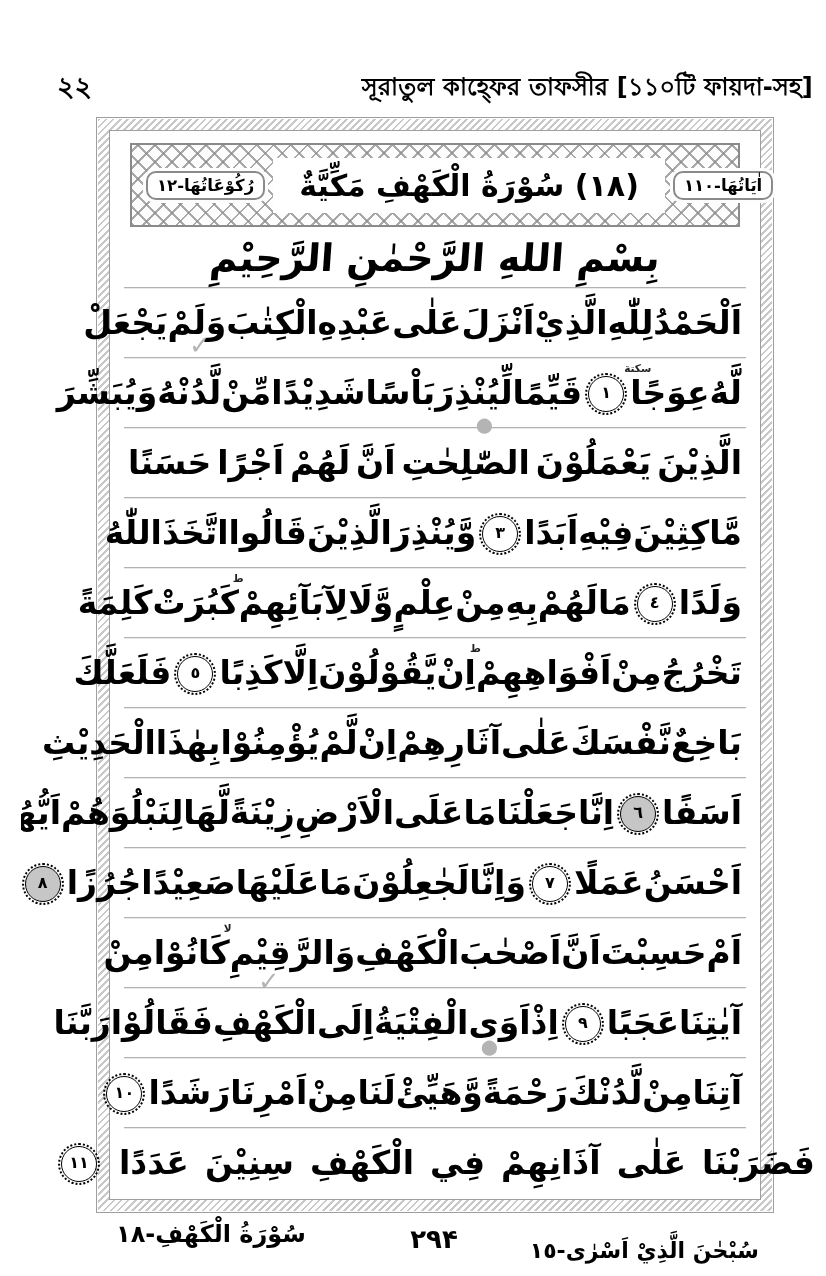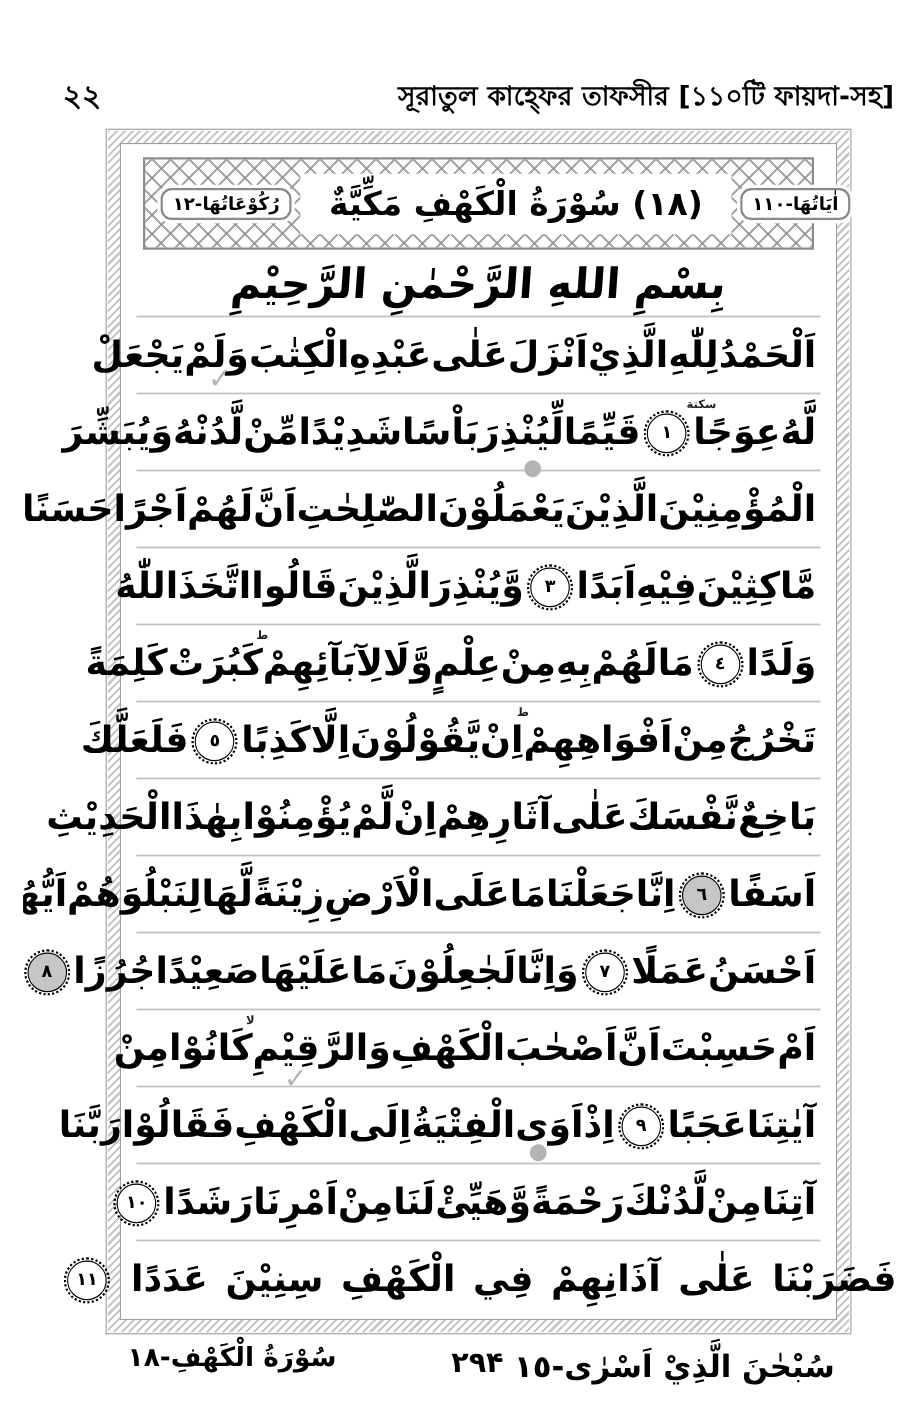--- a/index.html
+++ b/index.html
@@ -56,21 +56,21 @@
 
   
   .gmark{position:absolute;color:#b4b4b4;font-weight:bold;z-index:3;}
   .gmark.check{font-size:26px;}
   .gmark.dot{font-size:15px;}
 
   
   .footer{position:absolute;top:1218px;left:0;width:100%;height:44px;}
   .footer-left{position:absolute;left:95px;top:2px;direction:rtl;font-size:24px;font-weight:bold;}
   .footer-center{position:absolute;left:0;right:0;top:6px;text-align:center;font-size:26px;font-weight:bold;}
-  .footer-right{position:absolute;right:88px;top:8px;direction:rtl;font-size:28px;font-weight:bold;}
+  .footer-right{position:absolute;right:88px;top:20px;direction:rtl;font-size:22px;font-weight:bold;}
 </style>
 </head>
 <body>
 
 <div class="page">
 
   <div class="runhead">
     <div class="pageno-left">২২</div>
     <div class="head-title">সূরাতুল কাহ্ফের তাফসীর [১১০টি ফায়দা-সহ]</div>
   </div>
@@ -105,21 +105,20 @@
             <span class="verse-badge">١</span>
             <span class="word">قَيِّمًا</span>
             <span class="word">لِّيُنْذِرَ</span>
             <span class="word">بَاْسًا</span>
             <span class="word">شَدِيْدًا</span>
             <span class="word">مِّنْ</span>
             <span class="word">لَّدُنْهُ</span>
             <span class="word">وَيُبَشِّرَ</span>
           </div>
           <div class="qline">
-            <span class="word">الْمُؤْمِنِيْنَ</span>
             <span class="word">الَّذِيْنَ</span>
             <span class="word">يَعْمَلُوْنَ</span>
             <span class="word">الصّٰلِحٰتِ</span>
             <span class="word">اَنَّ</span>
             <span class="word">لَهُمْ</span>
             <span class="word">اَجْرًا</span>
             <span class="word">حَسَنًا</span>
           </div>
           <div class="qline">
             <span class="word">مَّاكِثِيْنَ</span>

